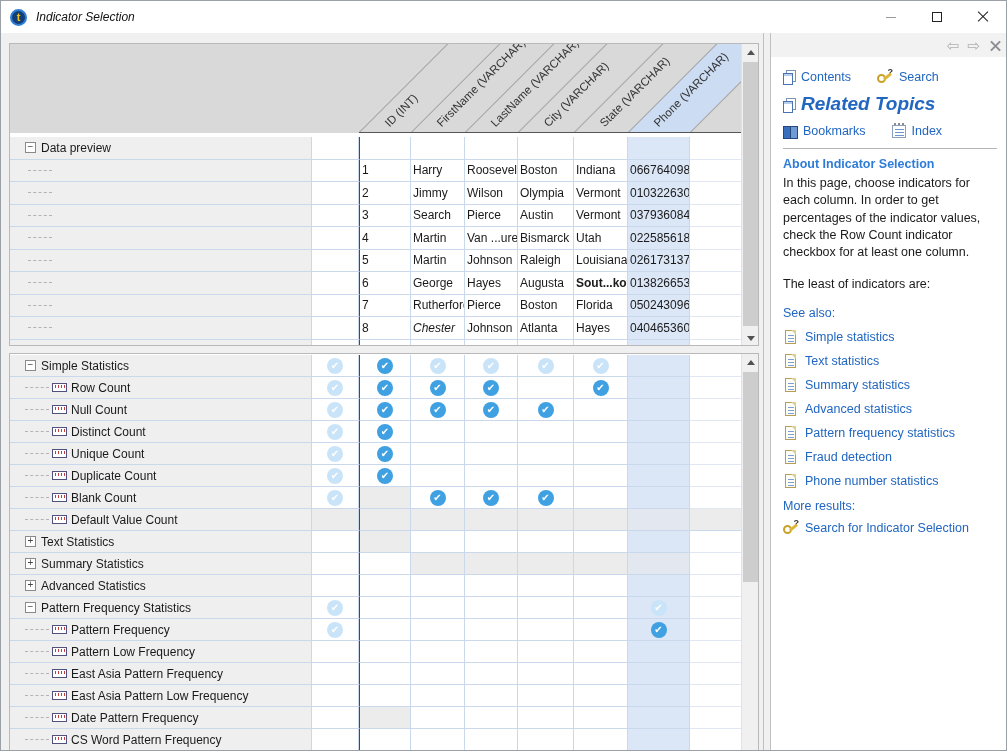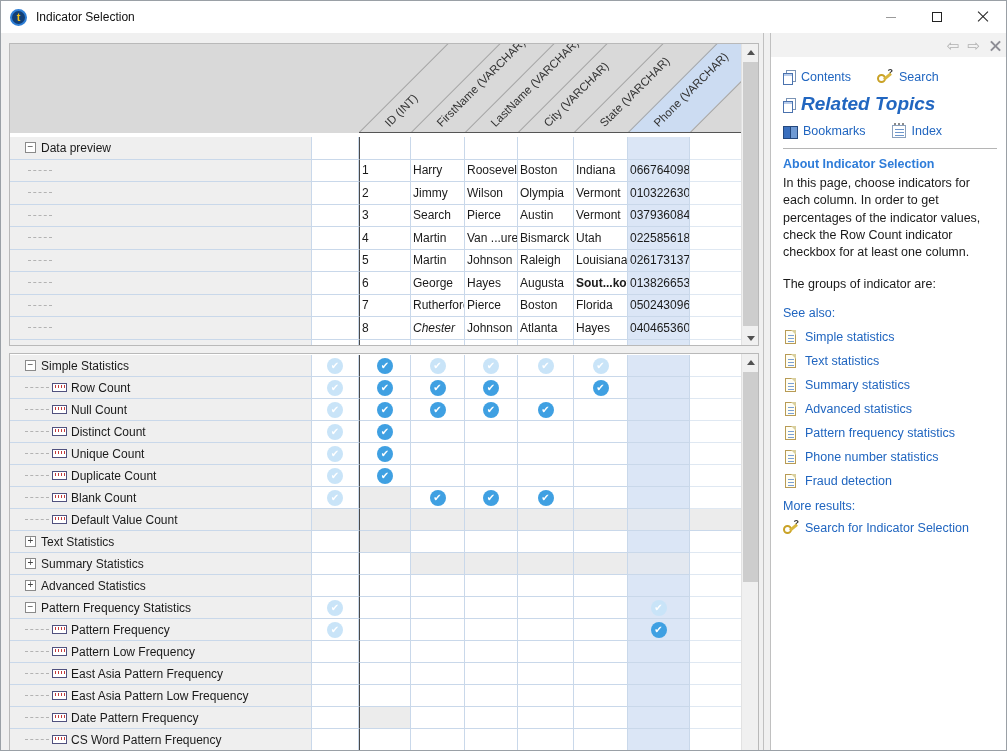--- a/index.html
+++ b/index.html
@@ -4,21 +4,21 @@
 <style>
   html,body{margin:0;padding:0;background:#555;}
   *{box-sizing:border-box;font-family:"Liberation Sans","DejaVu Sans",sans-serif;}
   .window{position:relative;width:1007px;height:751px;background:#f0f0f0;overflow:hidden;
           border:1px solid #9aa0a6;margin:0 auto;}
   
   .titlebar{position:absolute;left:0;top:0;width:100%;height:32px;background:#fff;display:flex;align-items:center;}
   .app-icon{width:17px;height:17px;border-radius:50%;background:#123f77;border:2px solid #2f7fd6;
             color:#f4c21d;font-size:11px;font-weight:bold;display:flex;align-items:center;justify-content:center;
             margin-left:9px;}
-  .title-text{font-size:12px;color:#111;margin-left:9px;}
+  .title-text{font-size:12px;color:#111;margin-left:9px;font-style:italic;}
   .win-btns{position:absolute;right:0;top:0;height:32px;display:flex;}
   .win-btn{width:46px;height:32px;display:flex;align-items:center;justify-content:center;}
   .glyph-min{width:10px;height:1px;background:#9a9a9a;}
   .glyph-max{width:10px;height:10px;border:1px solid #222;}
   .glyph-close{position:relative;width:12px;height:12px;}
   .glyph-close::before,.glyph-close::after{content:"";position:absolute;left:-1px;top:5px;width:14px;height:1px;background:#222;}
   .glyph-close::before{transform:rotate(45deg);} .glyph-close::after{transform:rotate(-45deg);}
   
   .panel{position:absolute;background:#fff;border:1px solid #b9b9b9;overflow:hidden;}
   #previewPanel{left:8px;top:42px;width:750px;height:303px;}
@@ -664,21 +664,21 @@
       <div class="hl-row" style="margin-top:9px;">
         <span class="book"></span>
         <a class="hlink">Bookmarks</a>
         <span class="gap18"></span>
         <span class="pad"></span>
         <a class="hlink">Index</a>
       </div>
       <hr class="divider">
       <div class="h-head">About Indicator Selection</div>
       <div class="h-body">In this page, choose indicators for each column. In order to get percentages of the indicator values, check the Row Count indicator checkbox for at least one column.</div>
-      <div class="h-line">The groups of indicator are:</div>
+      <div class="h-line">The least of indicators are:</div>
       <div class="seealso">
         <a class="hlink">See also:</a>
       </div>
       <div id="seeAlsoList">
           <div class="doc-item">
             <span class="doc"></span>
             <a class="hlink">Simple statistics</a>
           </div>
           <div class="doc-item">
             <span class="doc"></span>
@@ -691,25 +691,25 @@
           <div class="doc-item">
             <span class="doc"></span>
             <a class="hlink">Advanced statistics</a>
           </div>
           <div class="doc-item">
             <span class="doc"></span>
             <a class="hlink">Pattern frequency statistics</a>
           </div>
           <div class="doc-item">
             <span class="doc"></span>
-            <a class="hlink">Phone number statistics</a>
+            <a class="hlink">Fraud detection</a>
           </div>
           <div class="doc-item">
             <span class="doc"></span>
-            <a class="hlink">Fraud detection</a>
+            <a class="hlink">Phone number statistics</a>
           </div>
         </div>
       <div style="margin-top:7px;">
         <a class="hlink">More results:</a>
       </div>
       <div class="hl-row" style="margin-top:6px;">
         <span class="keyicon">
             <b>?</b>
           </span>
         <a class="hlink">Search for Indicator Selection</a>

